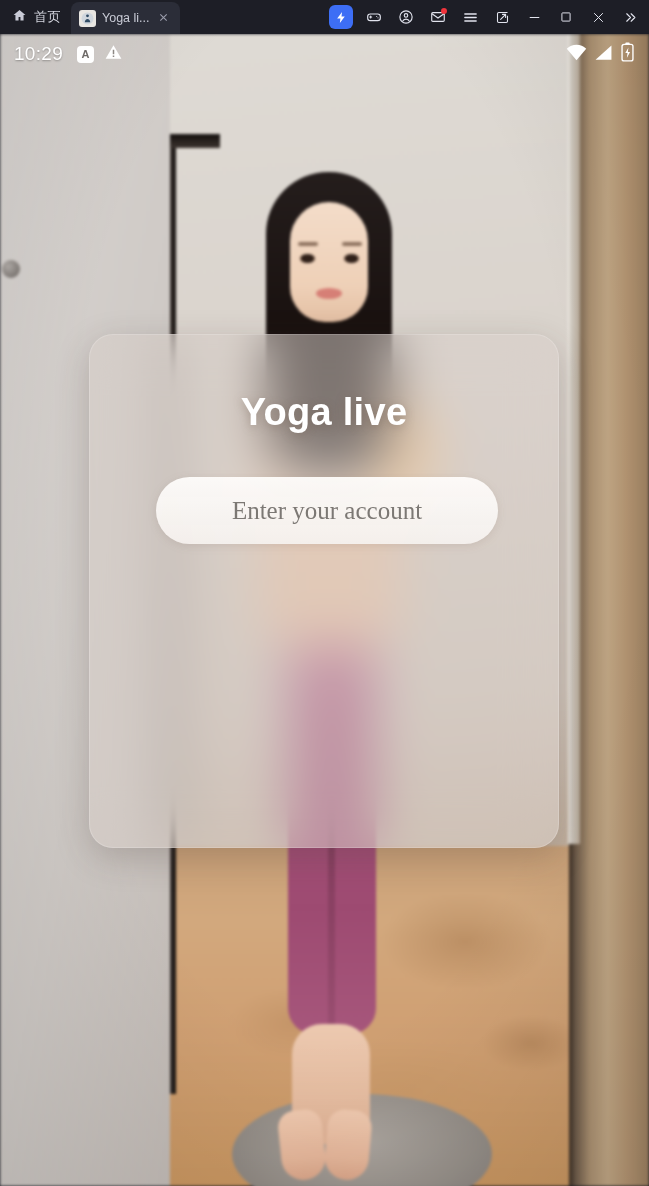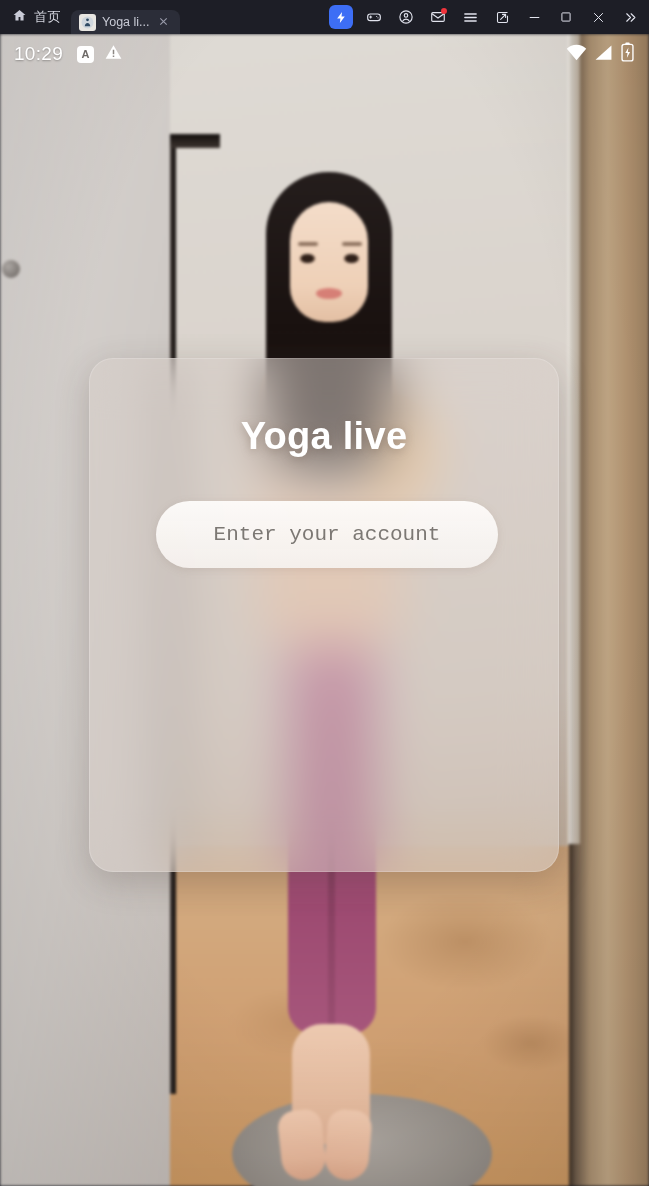--- a/index.html
+++ b/index.html
@@ -20,21 +20,21 @@
     z-index: 50;
   }
   .home-btn {
     display: flex; align-items: center; gap: 7px;
     padding: 0 10px 0 12px; height: 34px;
   }
   .home-label { color: #d5d7e0; font-size: 13px; letter-spacing: .5px; }
   .tabstrip { display: flex; align-items: flex-end; height: 34px; }
   .tab {
     display: flex; align-items: center; gap: 6px;
-    height: 24px; margin-top: 22px;
+    height: 32px; margin-top: 22px;
     padding: 0 9px 0 8px;
     background: #2b2d38;
     border-radius: 8px 8px 0 0;
     max-width: 118px;
   }
   .tab-favicon {
     width: 17px; height: 17px; border-radius: 3px;
     background: #e8e6e2;
     display: flex; align-items: center; justify-content: center;
     flex: 0 0 auto;
@@ -194,21 +194,21 @@
   .sb-a-icon {
     width: 17px; height: 17px; border-radius: 4px; background: #ffffff;
     color: #6e6a67; font-size: 11px; font-weight: 700;
     display: flex; align-items: center; justify-content: center;
   }
   .sb-spacer { flex: 1 1 auto; }
   .sb-right-icons { display: flex; align-items: center; gap: 7px; }
 
   
   .card {
-    position: absolute; left: 89px; top: 324px;
+    position: absolute; left: 89px; top: 300px;
     width: 470px; height: 514px;
     border-radius: 24px;
     background: rgba(216,208,201,.52);
     backdrop-filter: blur(26px);
     -webkit-backdrop-filter: blur(26px);
     border: 1px solid rgba(255,255,255,.18);
     box-shadow: 0 10px 34px rgba(60,45,40,.22);
     overflow: hidden;
     z-index: 20;
   }
@@ -219,22 +219,22 @@
     letter-spacing: .3px;
     text-shadow: 0 2px 10px rgba(110,85,70,.35);
   }
   .field {
     position: absolute; left: 66px; width: 342px; height: 67px;
     border-radius: 34px;
     background: linear-gradient(180deg, rgba(253,251,249,.96) 0%, rgba(245,241,238,.94) 100%);
     box-shadow: 0 2px 10px rgba(110,85,70,.13);
     display: flex; align-items: center; justify-content: center;
     border: none; outline: none;
-    color: #3d3a38; font-size: 21px;
-    font-family: Liberation Mono, monospace;
+    color: #3d3a38; font-size: 25px;
+    font-family: Liberation Serif, serif;
     text-align: center;
   }
   .field::placeholder { color: #7c7874; opacity: 1; }
   #account-field { top: 142px; }
   #room-field   { top: 266px; }
   .login-btn {
     position: absolute; left: 81px; top: 388px;
     width: 311px; height: 68px;
     border-radius: 34px; border: none;
     background: #0b7efa;

